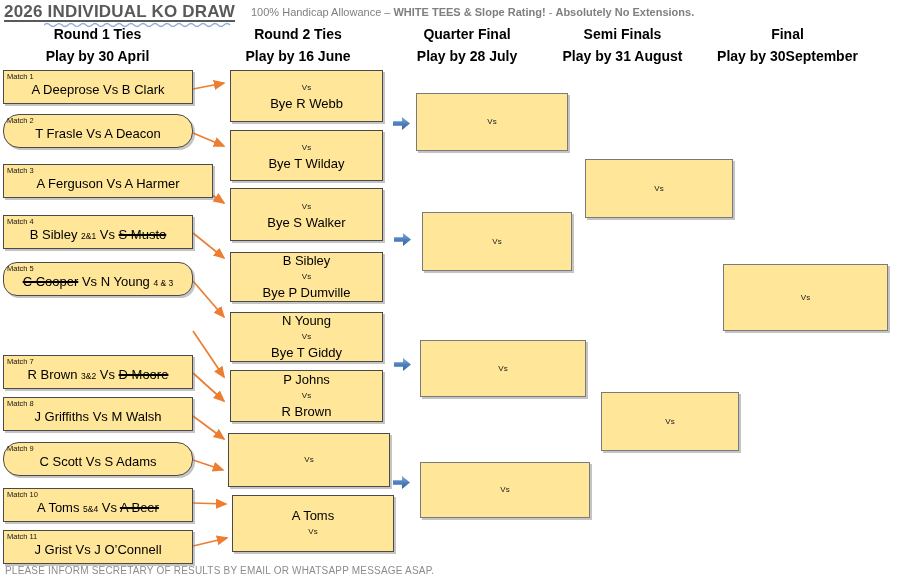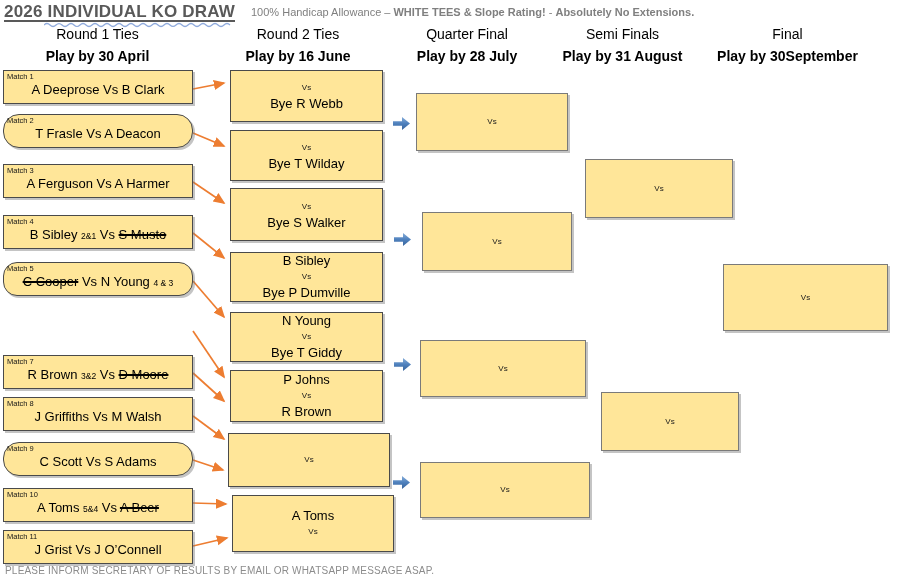--- a/index.html
+++ b/index.html
@@ -11,21 +11,21 @@
   .titlebar { position:absolute; left:4px; top:2px; display:flex; align-items:center; gap:16px; white-space:nowrap; }
   .title { font-size:17px; font-weight:bold; color:var(--title-gray); letter-spacing:.2px;
            text-decoration:underline; text-decoration-thickness:1.5px; text-underline-offset:3px; }
   .squiggle { position:absolute; left:44px; top:22px; }
   .squiggle path { fill:none; stroke:#8faadc; stroke-width:1.2px; }
   .subtitle { font-size:11px; color:var(--subtitle-gray); }
   .subtitle .b { font-weight:bold; }
 
   
   .col-header { position:absolute; top:24px; text-align:center; color:#000; }
-  .col-title { font-size:14px; font-weight:normal; line-height:21px;text-align:center; }
+  .col-title { font-size:14px; font-weight:bold; line-height:21px;text-align:center; }
   .col-sub   { font-size:14px; font-weight:bold; line-height:23px; }
 
   
   .box { position:absolute; background:var(--box-fill); border:1px solid #4a4a4a;
          box-shadow:2px 2px 0 rgba(125,125,125,.45); }
 
   
   .r1box .match-label { position:absolute; left:3px; top:1px; font-size:7.5px; color:#151515; }
   .r1box .players { position:absolute; left:0; right:0; top:11px; text-align:center;
                     font-size:13px; color:#000; white-space:nowrap; }
@@ -107,21 +107,21 @@
       <div class="col-sub">Play by 30September</div>
     </div>
     <div class="box r1box" style="left: 3px; top: 70px; width: 190px; height: 34px;">
       <div class="match-label">Match 1</div>
       <div class="players"><span class="">A Deeprose Vs B Clark</span></div>
     </div>
     <div class="box r1box" style="left: 3px; top: 114px; width: 190px; height: 34px; border-radius: 16px;">
       <div class="match-label">Match 2</div>
       <div class="players"><span class="">T Frasle Vs A Deacon</span></div>
     </div>
-    <div class="box r1box" style="left: 3px; top: 164px; width: 190px; height: 34px;">
+    <div class="box r1box" style="left: 3px; top: 164px; width: 210px; height: 34px;">
       <div class="match-label">Match 3</div>
       <div class="players"><span class="">A Ferguson Vs A Harmer</span></div>
     </div>
     <div class="box r1box" style="left: 3px; top: 215px; width: 190px; height: 34px;">
       <div class="match-label">Match 4</div>
       <div class="players"><span class="">B Sibley </span><span class="small ">2&amp;1</span><span class=""> Vs </span><span class="strike">S Musto</span></div>
     </div>
     <div class="box r1box" style="left: 3px; top: 262px; width: 190px; height: 34px; border-radius: 14px;">
       <div class="match-label">Match 5</div>
       <div class="players"><span class="strike">C Cooper</span><span class=""> Vs N Young </span><span class="small ">4 &amp; 3</span></div>

